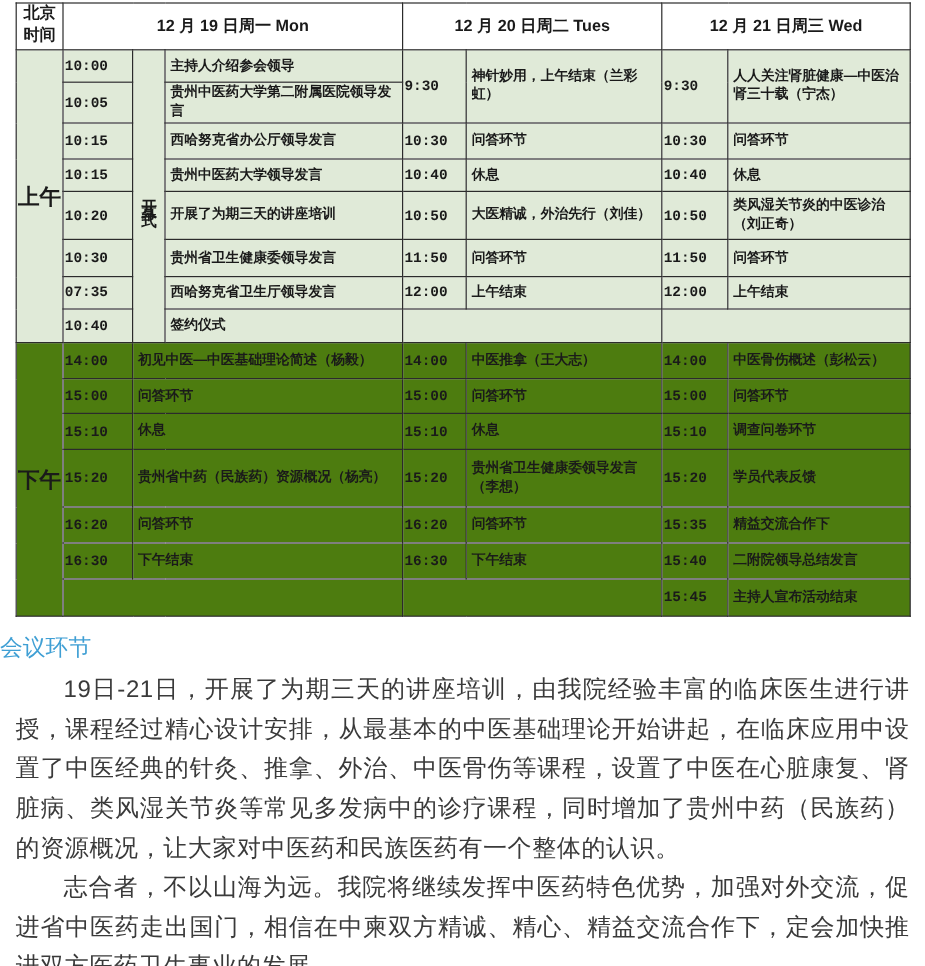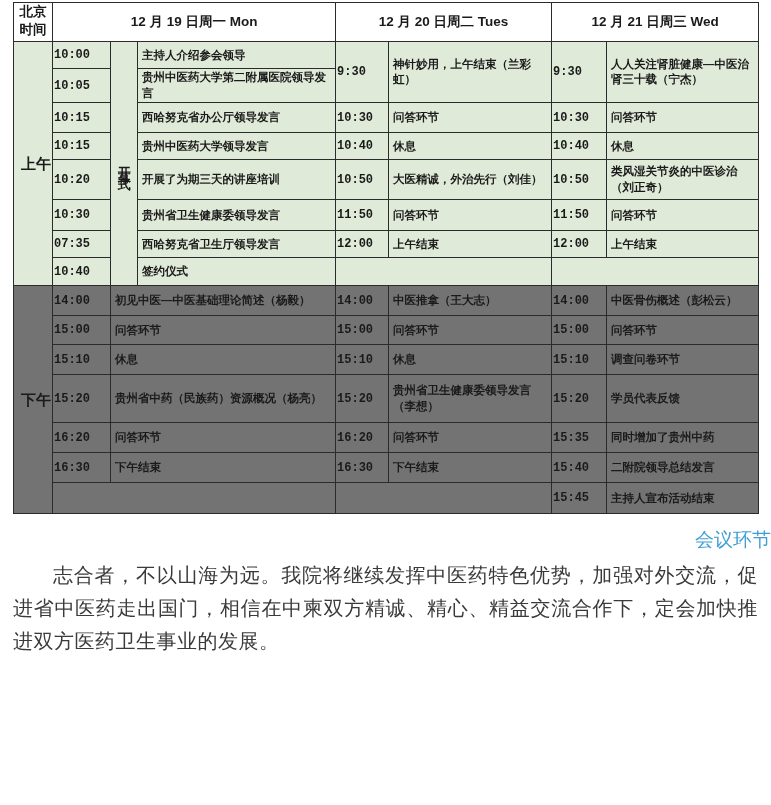--- a/index.html
+++ b/index.html
@@ -6,30 +6,30 @@
   body{width:771px;font-family:"Liberation Sans",sans-serif;color:#1a1a1a;}
   .page{width:771px;min-height:805px;position:relative;}
 
   
   table.schedule{border-collapse:collapse;table-layout:fixed;width:745px;margin:2px 0 0 13px;}
   table.schedule td{border:1px solid #2b2b2b;overflow:hidden;vertical-align:middle;
                     font-weight:bold;line-height:1.35;}
   tr.hdr td{background:#ffffff;text-align:center;font-size:13.5px;}
   td.corner{font-size:12.5px;white-space:pre-line;line-height:1.3;font-family:Liberation Mono, monospace;}
   tr.morning td{background:#e0ead8;}
-  tr.afternoon td{background:#737373;}
-  td.lab{text-align:right;font-size:15px;}
+  tr.afternoon td{background:#4d7c0f;}
+  td.lab{text-align:right;font-size:18px;}
   td.t{text-align:left;font-size:12px;font-family:"Liberation Mono","DejaVu Sans Mono",monospace;font-weight:bold;}
   td.c{text-align:left;font-size:11.5px;padding:1px 4px;}
   td.open{writing-mode:vertical-lr;text-orientation:upright;text-align:center;
           font-size:13px;letter-spacing:5px;padding:0;}
   td.empty{padding:0;}
 
   
-  .section-title{margin-top:13px;text-align:right;font-size:19px;color:#3f9fd4;}
+  .section-title{margin-top:13px;text-align:left;font-size:19px;color:#3f9fd4;}
   .article{margin:6px 13px 0 13px;}
   .article p{margin:0;font-size:20px;line-height:33px;color:#3a3a3a;
              text-align:justify;text-indent:2em;letter-spacing:0.5px;}
 </style>
 </head>
 <body>
 
 <div class="page">
 
 <table class="schedule">
@@ -145,21 +145,21 @@
     <td class="c">贵州省卫生健康委领导发言（李想）</td>
     <td class="t">15:20</td>
     <td class="c">学员代表反馈</td>
   </tr>
   <tr class="afternoon" style="height:30px">
     <td class="t">16:20</td>
     <td class="c" colspan="2">问答环节</td>
     <td class="t">16:20</td>
     <td class="c">问答环节</td>
     <td class="t">15:35</td>
-    <td class="c">同时增加了贵州中药</td>
+    <td class="c">精益交流合作下</td>
   </tr>
   <tr class="afternoon" style="height:30px">
     <td class="t">16:30</td>
     <td class="c" colspan="2">下午结束</td>
     <td class="t">16:30</td>
     <td class="c">下午结束</td>
     <td class="t">15:40</td>
     <td class="c">二附院领导总结发言</td>
   </tr>
   <tr class="afternoon" style="height:31px">
@@ -167,16 +167,17 @@
     <td class="empty" colspan="2"></td>
     <td class="t">15:45</td>
     <td class="c">主持人宣布活动结束</td>
   </tr>
   </tbody>
 </table>
 
 <div class="section-title">会议环节</div>
 
 <div class="article">
+  <p>19日-21日，开展了为期三天的讲座培训，由我院经验丰富的临床医生进行讲授，课程经过精心设计安排，从最基本的中医基础理论开始讲起，在临床应用中设置了中医经典的针灸、推拿、外治、中医骨伤等课程，设置了中医在心脏康复、肾脏病、类风湿关节炎等常见多发病中的诊疗课程，同时增加了贵州中药（民族药）的资源概况，让大家对中医药和民族医药有一个整体的认识。</p>
   <p>志合者，不以山海为远。我院将继续发挥中医药特色优势，加强对外交流，促进省中医药走出国门，相信在中柬双方精诚、精心、精益交流合作下，定会加快推进双方医药卫生事业的发展。</p>
 </div>
 
 </div>
 
 </body></html>

